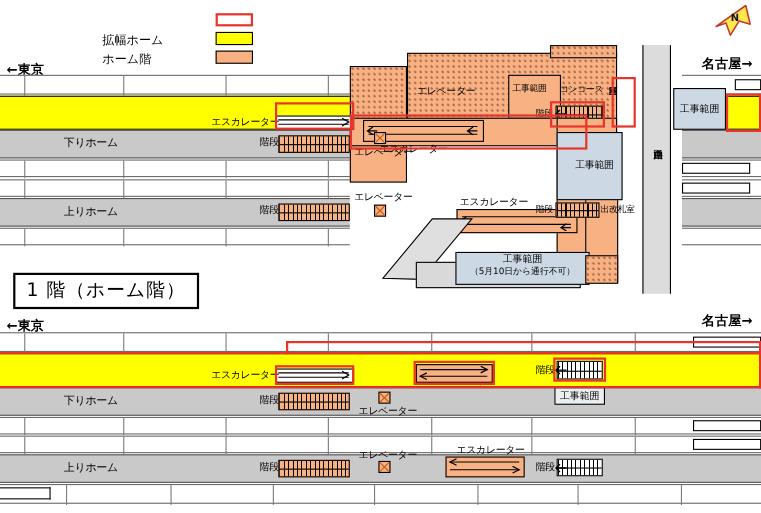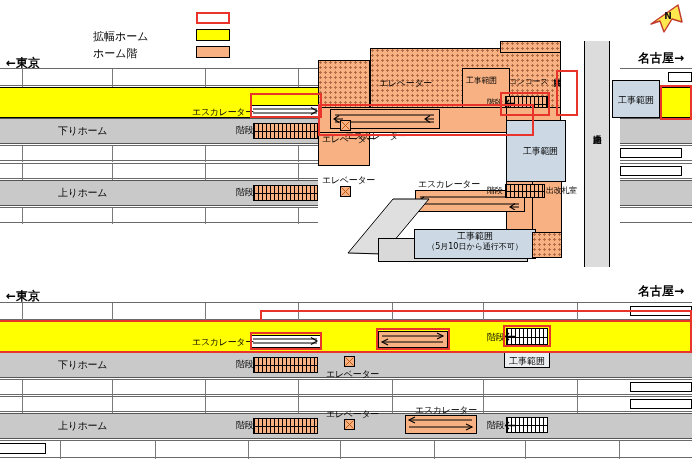--- a/index.html
+++ b/index.html
@@ -313,20 +313,21 @@
   <div class="callout" style="left:612px;top:80px;width:48px;height:38px;line-height:38px;padding:0;">
     <span>工事範囲</span>
   </div>
 
   <div class="abs redline" style="left:250px;top:93px;width:72px;height:25px;"></div>
   <div class="abs redline" style="left:318px;top:104px;width:216px;height:32px;"></div>
   <div class="abs redline" style="left:500px;top:92px;width:50px;height:24px;"></div>
   <div class="abs redline" style="left:556px;top:70px;width:22px;height:46px;"></div>
   <div class="abs redline" style="left:660px;top:85px;width:32px;height:35px;"></div>
 
+  <div class="floor-title" style="left:12px;top:248px;">1 階（ホーム階）</div>
 
   <div class="dir" style="left:6px;top:288px;">←東京</div>
   <div class="dir" style="left:638px;top:283px;">名古屋→</div>
 
   <div class="abs track-band" style="left:0;top:302px;width:692px;height:18px;">
     <div class="tie" style="left:22px;top:0;height:18px;"></div>
     <div class="tie" style="left:112px;top:0;height:18px;"></div>
     <div class="tie" style="left:205px;top:0;height:18px;"></div>
     <div class="tie" style="left:298px;top:0;height:18px;"></div>
     <div class="tie" style="left:392px;top:0;height:18px;"></div>

